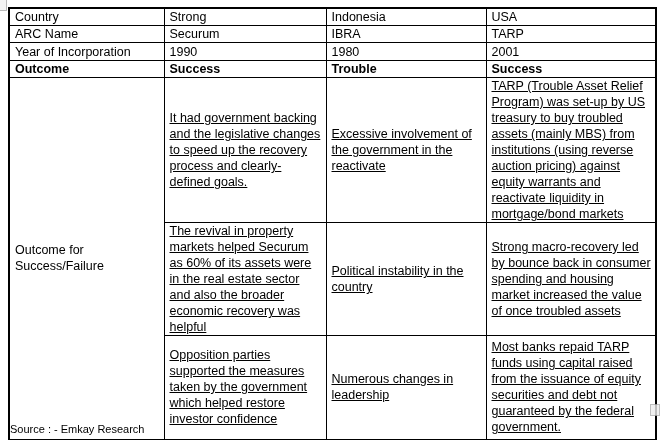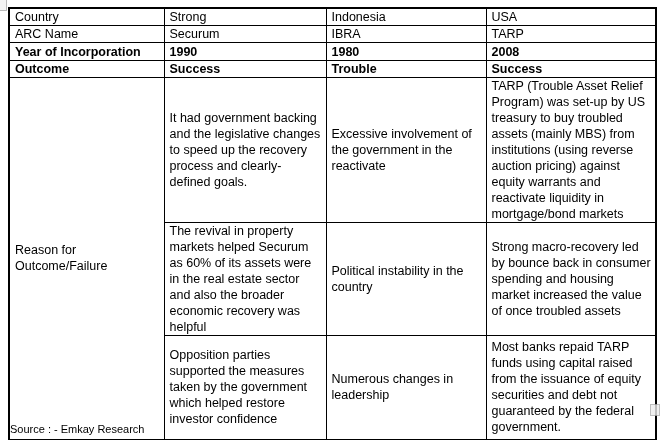--- a/index.html
+++ b/index.html
@@ -46,32 +46,33 @@
   }
   table.arc-table td {
     border: 1.5px solid #000000;
     padding: 0 4px 0 5px;
     font-size: 12.5px;
     line-height: 16px;
     vertical-align: middle;
     overflow: hidden;
   }
   tr.hdr-row { height: 16px; padding-left: 44px; }
-  tr.year-row { height: 18px; font-weight: bold; }
+  tr.year-row { height: 18px; }
   tr.outcome-row { height: 15px; }
   tr.outcome-row td { font-weight: bold; }
   td.reason-label {
     vertical-align: middle;
     line-height: 16px;
   }
   td.reason-cell {
     vertical-align: top;
     padding-top: 2px;
     padding-bottom: 2px;
     line-height: 16px;
+    text-decoration: underline;
   }
   tr.reason-r1 { height: 143px; }
   tr.reason-r2 { height: 89px; }
   tr.reason-r3 { height: 104px; padding-left: 40px; }
   .source-note {
     position: absolute;
     left: 10px;
     top: 421px;
     font-size: 11px;
     line-height: 17px;
@@ -102,30 +103,30 @@
       <tr class="hdr-row">
         <td>ARC Name</td>
         <td>Securum</td>
         <td>IBRA</td>
         <td>TARP</td>
       </tr>
       <tr class="hdr-row year-row">
         <td>Year of Incorporation</td>
         <td>1990</td>
         <td>1980</td>
-        <td>2008</td>
+        <td>2001</td>
       </tr>
       <tr class="outcome-row">
         <td>Outcome</td>
         <td>Success</td>
         <td>Trouble</td>
         <td>Success</td>
       </tr>
       <tr class="reason-r1">
-        <td class="reason-label" rowspan="3">Reason for Outcome/Failure</td>
+        <td class="reason-label" rowspan="3">Outcome for Success/Failure</td>
         <td class="reason-cell">It had government backing and the legislative changes to speed up the recovery process and clearly-defined goals.</td>
         <td class="reason-cell">Excessive involvement of the government in the reactivate</td>
         <td class="reason-cell">TARP (Trouble Asset Relief Program) was set-up by US treasury to buy troubled assets (mainly MBS) from institutions (using reverse auction pricing) against equity warrants and reactivate liquidity in mortgage/bond markets</td>
       </tr>
       <tr class="reason-r2">
         <td class="reason-cell">The revival in property markets helped Securum as 60% of its assets were in the real estate sector and also the broader economic recovery was helpful</td>
         <td class="reason-cell">Political instability in the country</td>
         <td class="reason-cell">Strong macro-recovery led by bounce back in consumer spending and housing market increased the value of once troubled assets</td>
       </tr>
       <tr class="reason-r3">

